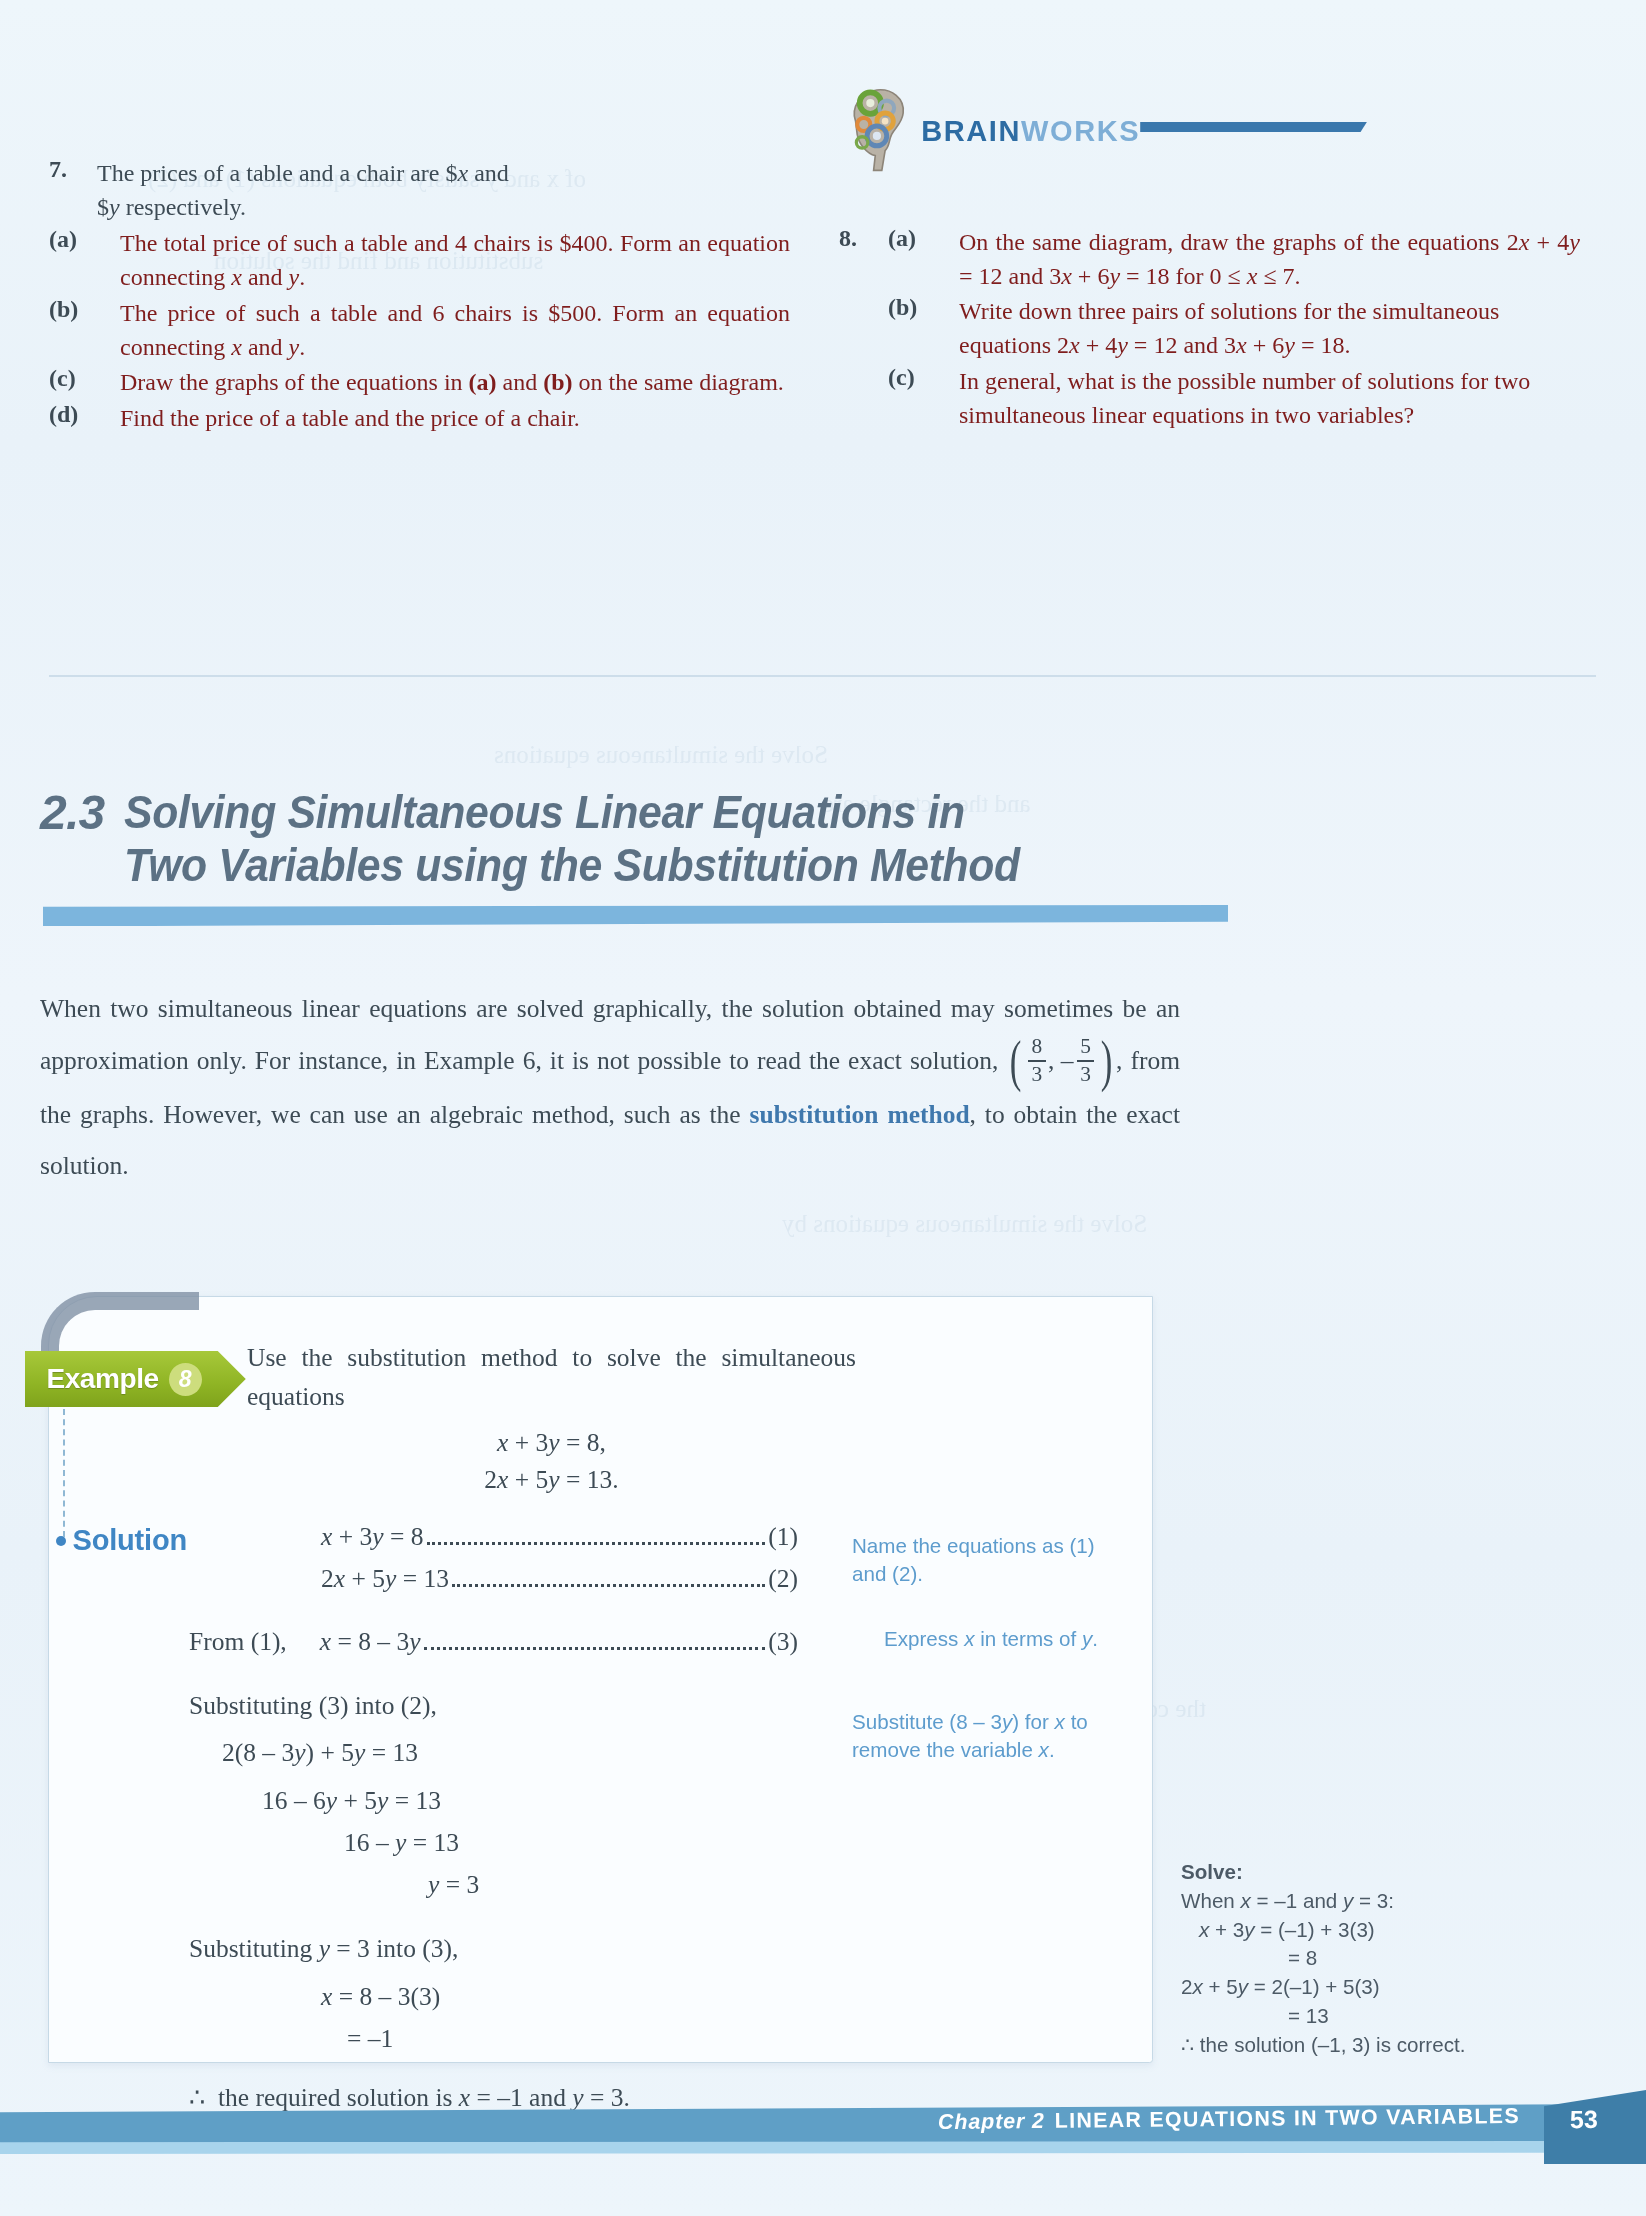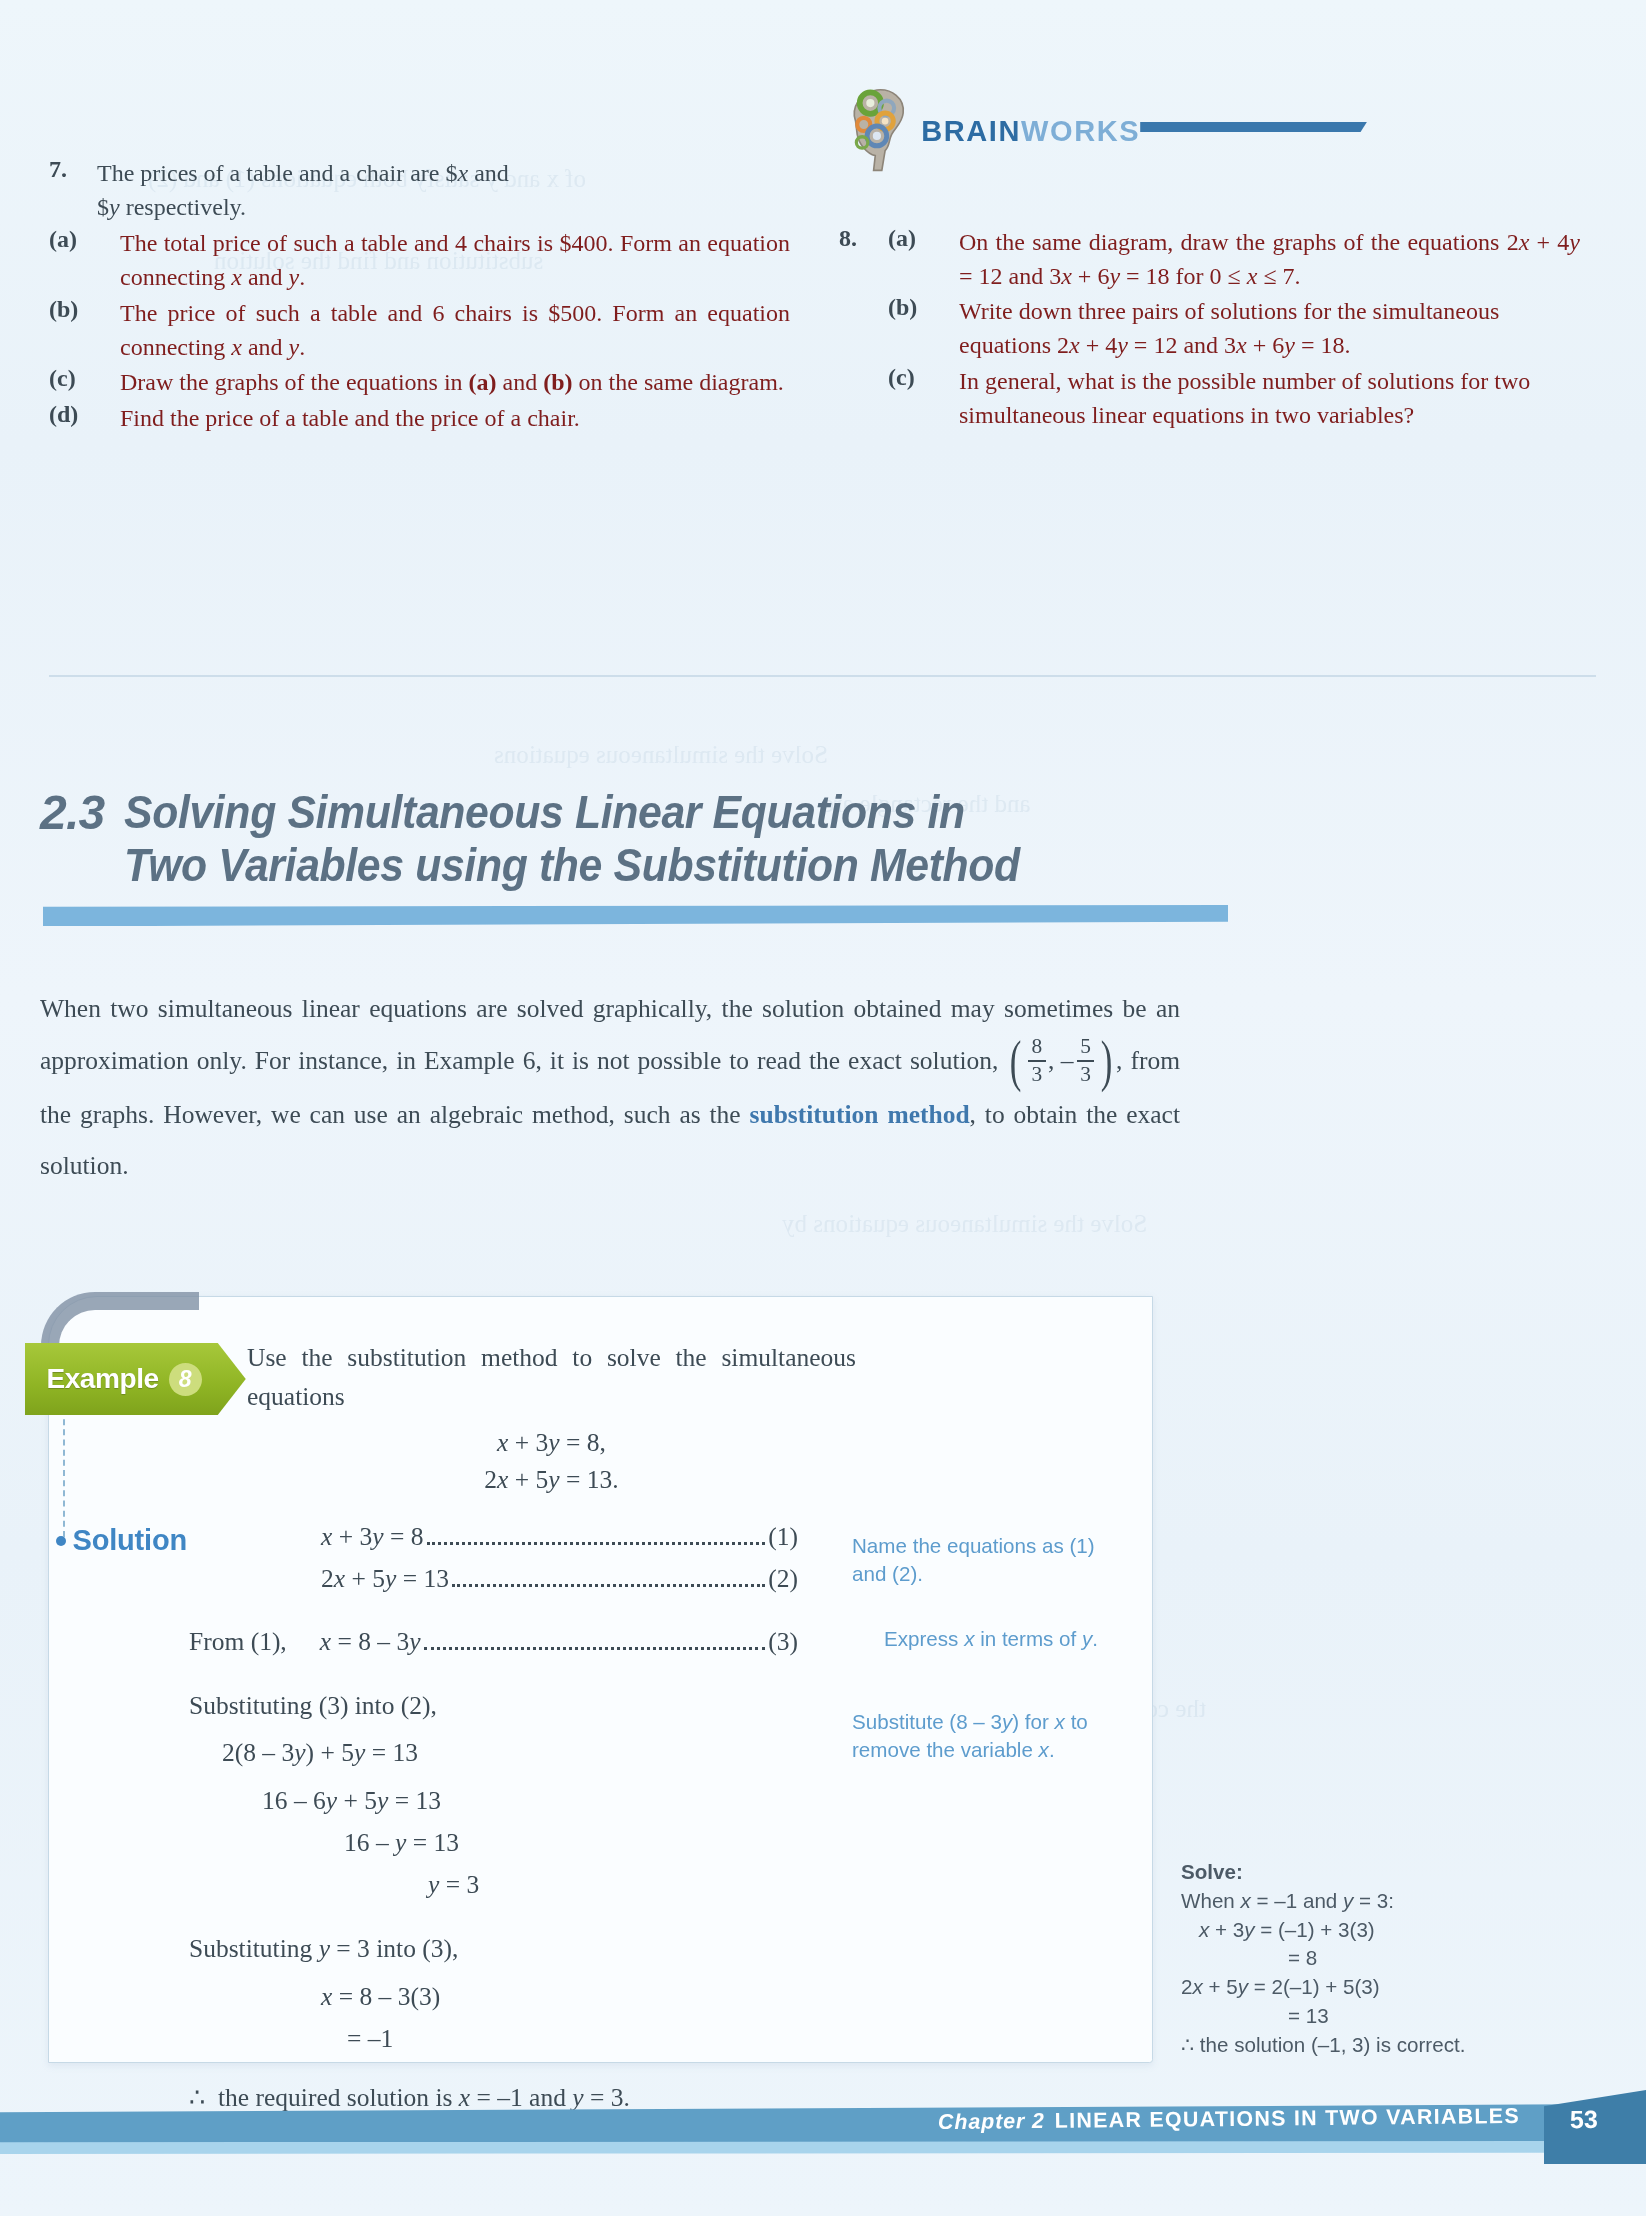--- a/index.html
+++ b/index.html
@@ -235,21 +235,21 @@
     position: absolute;
     top: 1350px;
     left: 25px;
     height: 58px;
     display: flex;
     align-items: center;
     z-index: 6;
   }
   .tag-body {
     background: linear-gradient(180deg, #a7c83a 0%, #8fb424 60%, #7fa31c 100%);
-    height: 72px;
+    height: 56px;
     display: flex;
     align-items: center;
     padding: 0 13px 0 21.4px;
     clip-path: polygon(0 0, calc(100% - 28px) 0, 100% 50%, calc(100% - 28px) 100%, 0 100%);
     padding-right: 44px;
     box-shadow: 0 3.3px 3.3px rgba(90,110,40,0.25);
   }
   .tag-label {
     font-family: "Liberation Sans", sans-serif;
     font-weight: bold;

